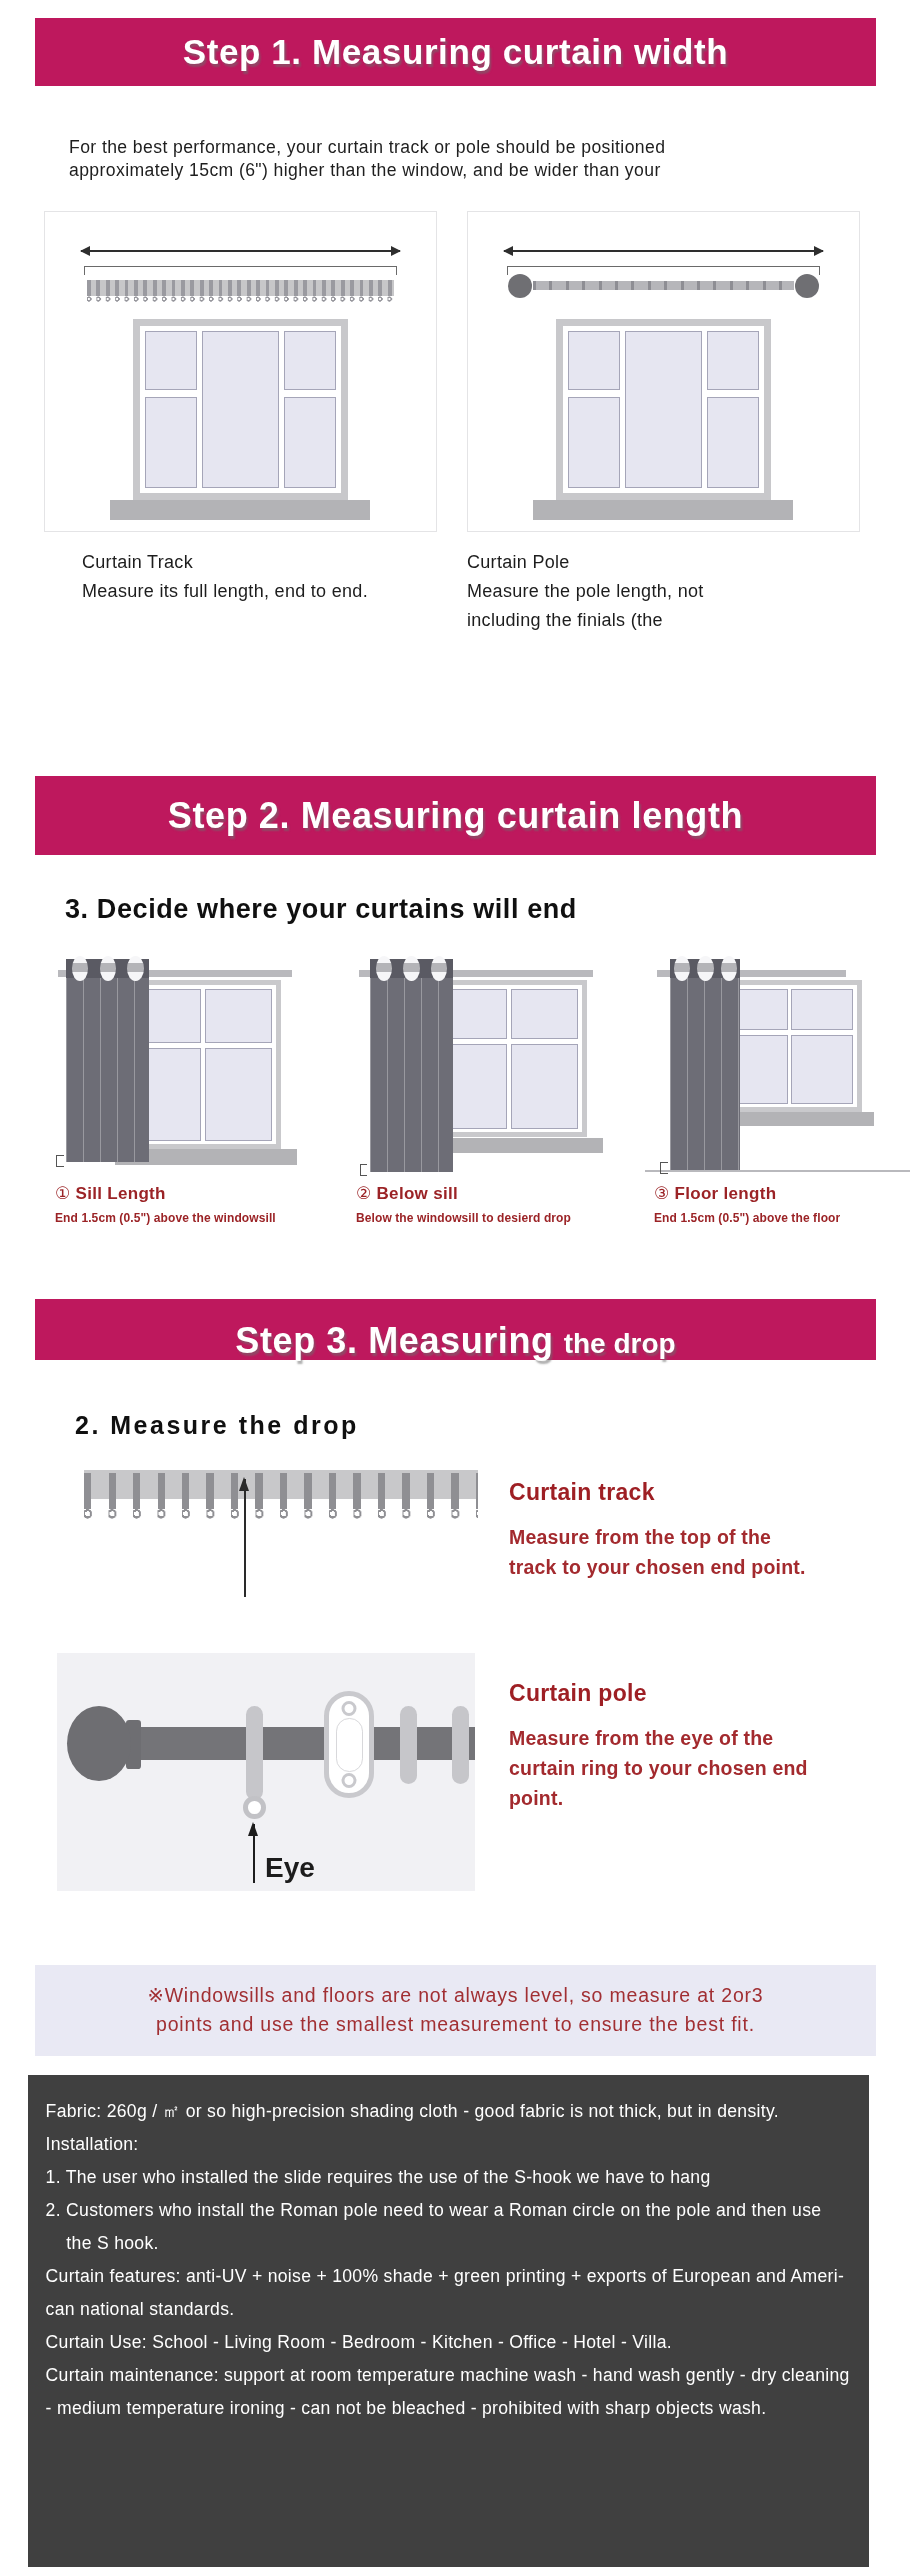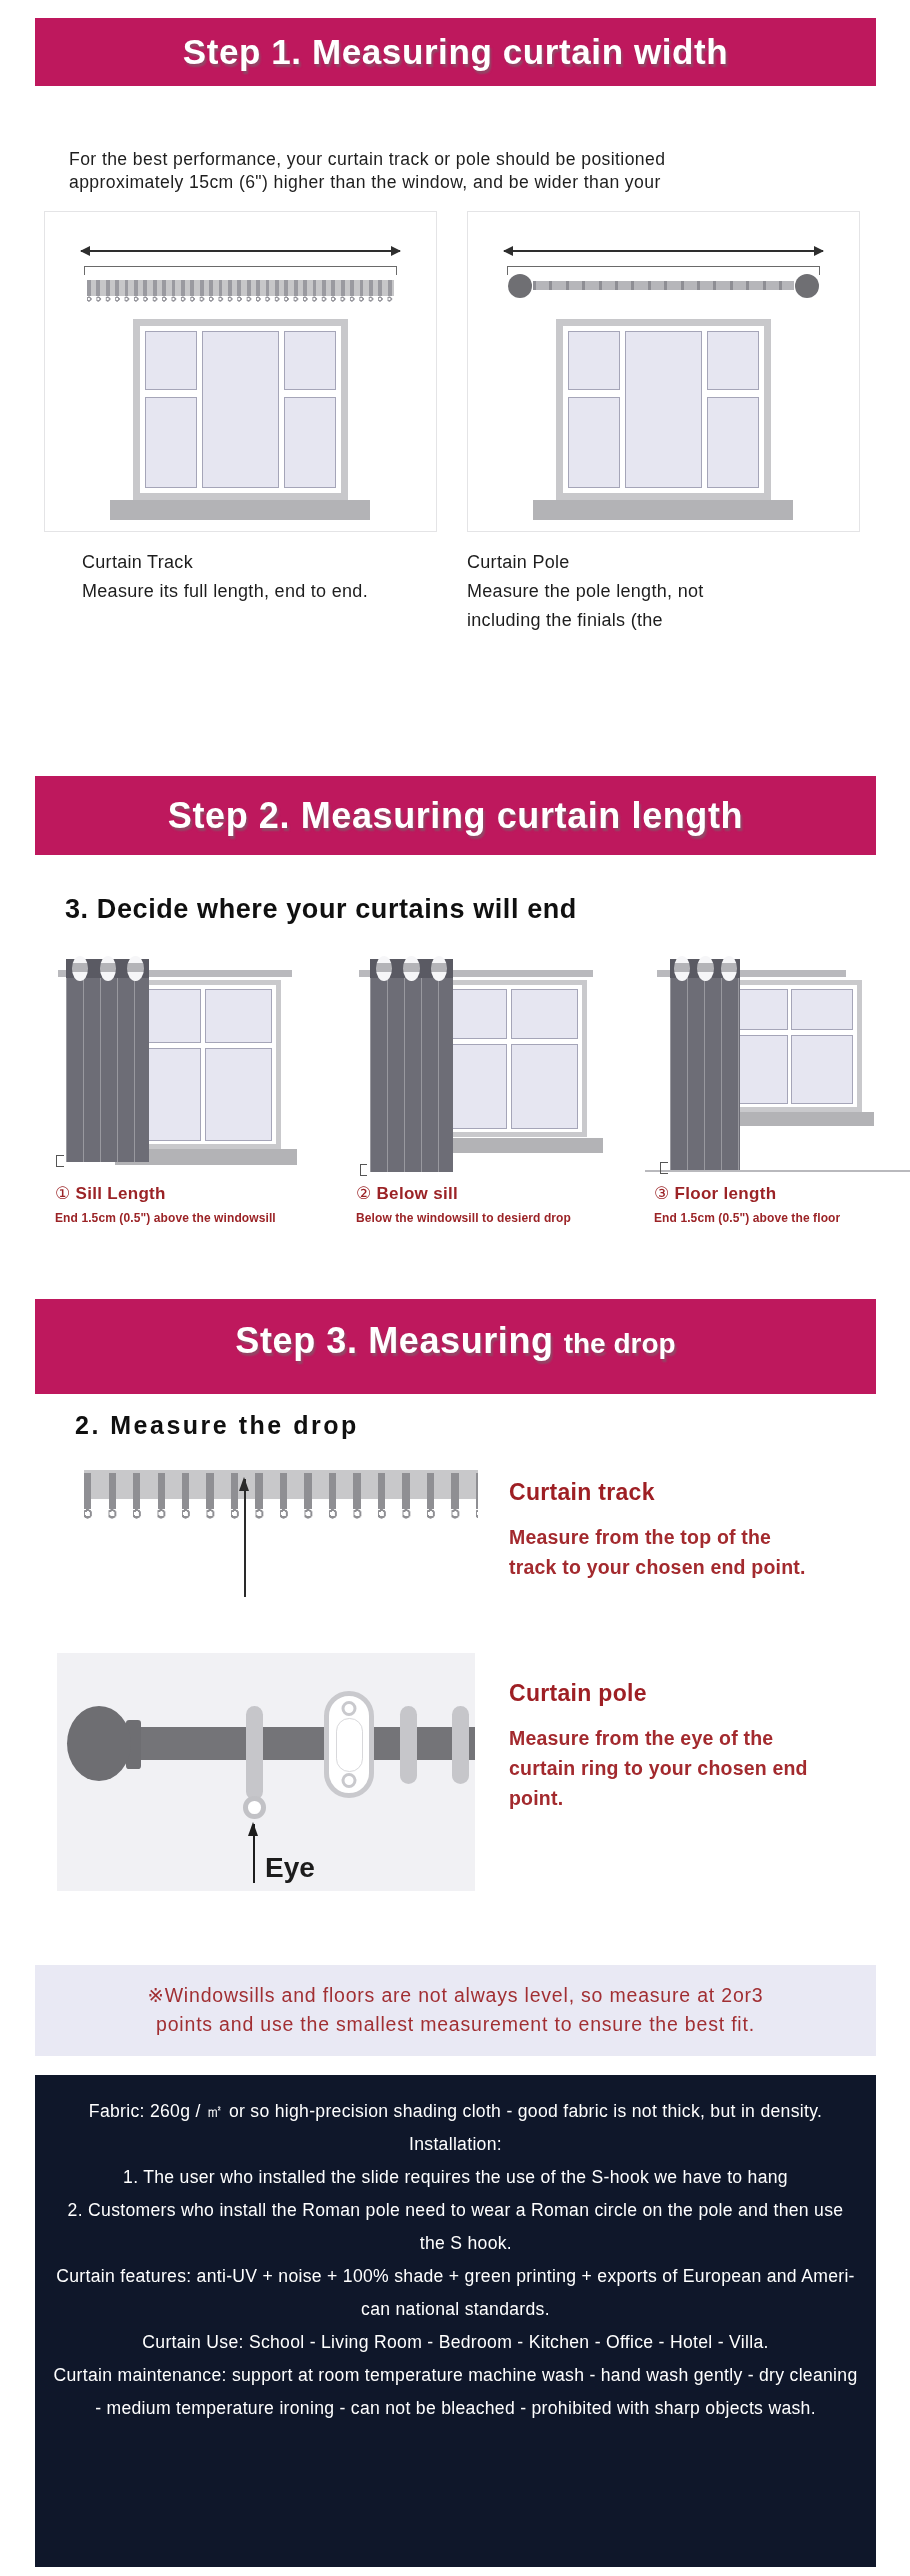--- a/index.html
+++ b/index.html
@@ -11,26 +11,26 @@
 
   
   .banner {
     position:absolute; left:35px; width:841px; background:#be185d;
     color:#ffffff; font-weight:bold; text-align:center;
     text-shadow:1.9px 2.5px 1.9px rgba(110,110,110,0.55);
     letter-spacing:0.6px;
   }
   #banner1 { top:17.6px;   height:68px; font-size:35px; line-height:68px; }
   #banner2 { top:776px; height:79px; font-size:36px; line-height:79px; }
-  #banner3 { top:1299px; height:95px; font-size:36px; line-height:83px; }
+  #banner3 { top:1299px; height:61px; font-size:36px; line-height:83px; }
   .banner-sub { font-size:28px; letter-spacing:0px; margin-left:10px; }
 
   
   .intro { position:absolute; top:136px; left:69px; width:811px;
-           font-size:17.6px; line-height:22.6px; color:#1e1e1e; letter-spacing:0.4px;margin-top:12px; }
+           font-size:17.6px; line-height:22.6px; color:#1e1e1e; letter-spacing:0.4px; }
 
   
   .winbox { position:absolute; top:211px; width:391px; height:319px;
             border:0.6px solid #E4E4E6; background:#fff; }
   #winbox-track { left:44px; }
   #winbox-pole  { left:467px; }
 
   .darrow { position:absolute; top:38px; left:36px; right:36px; height:1.9px; background:#2e2e2e; }
   .darrow::before, .darrow::after { content:""; position:absolute; top:-4.4px; width:0; height:0;
     border-top:5px solid transparent; border-bottom:5px solid transparent; }
@@ -166,22 +166,22 @@
   .p3bracket::before { top:5px; } .p3bracket::after { bottom:5px; }
   .p3slot   { position:absolute; left:279px; top:65px; width:25px; height:52px;
               background:#ffffff; border:1.3px solid #d8d8db; border-radius:13.2px; }
   .p3arrow  { position:absolute; left:196px; top:171px; width:1.9px; height:59px; background:#1d1d1d; }
   .p3arrow::before { content:""; position:absolute; top:-1.9px; left:-5px; width:0; height:0;
               border-bottom:14px solid #1d1d1d; border-left:5.7px solid transparent;
               border-right:5.7px solid transparent; }
   .p3label  { position:absolute; left:208px; top:199px; font-size:28px; font-weight:bold; color:#1c1c1c; }
 
   
-  .info { position:absolute; top:2075px; left:35px; width:841px; height:492px;
-          background:#0f172a; box-sizing:border-box; padding:20px 17.6px;text-align:center; }
+  .info { position:absolute; top:2075px; left:28px; width:841px; height:492px;
+          background:#404040; box-sizing:border-box; padding:20px 17.6px; }
   .info-line { color:#ffffff; font-size:17.6px; line-height:33px; letter-spacing:0.3px;
                white-space:pre-wrap; }
 </style>
 </head>
 <body>
 
 <div class="page">
 
   <div class="banner" id="banner1">Step 1. Measuring curtain width</div>
 

